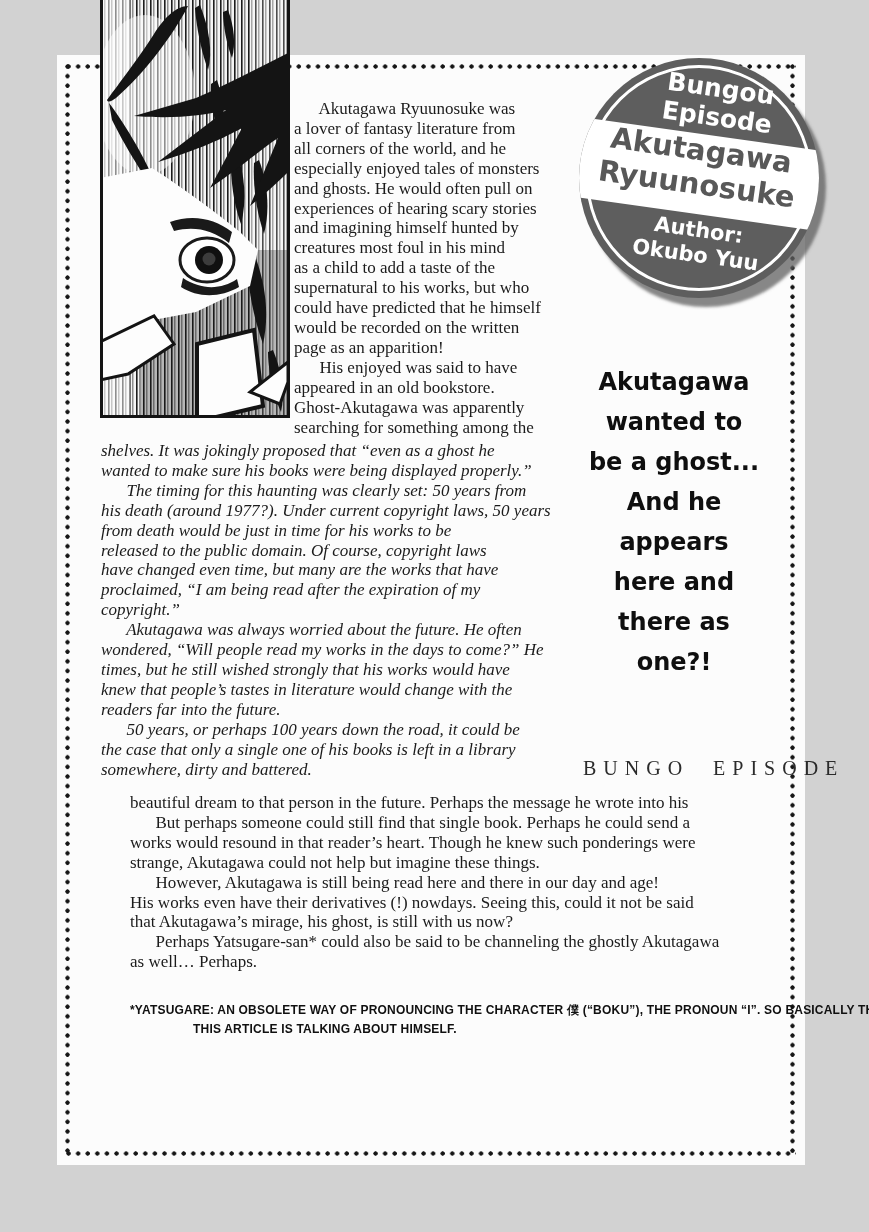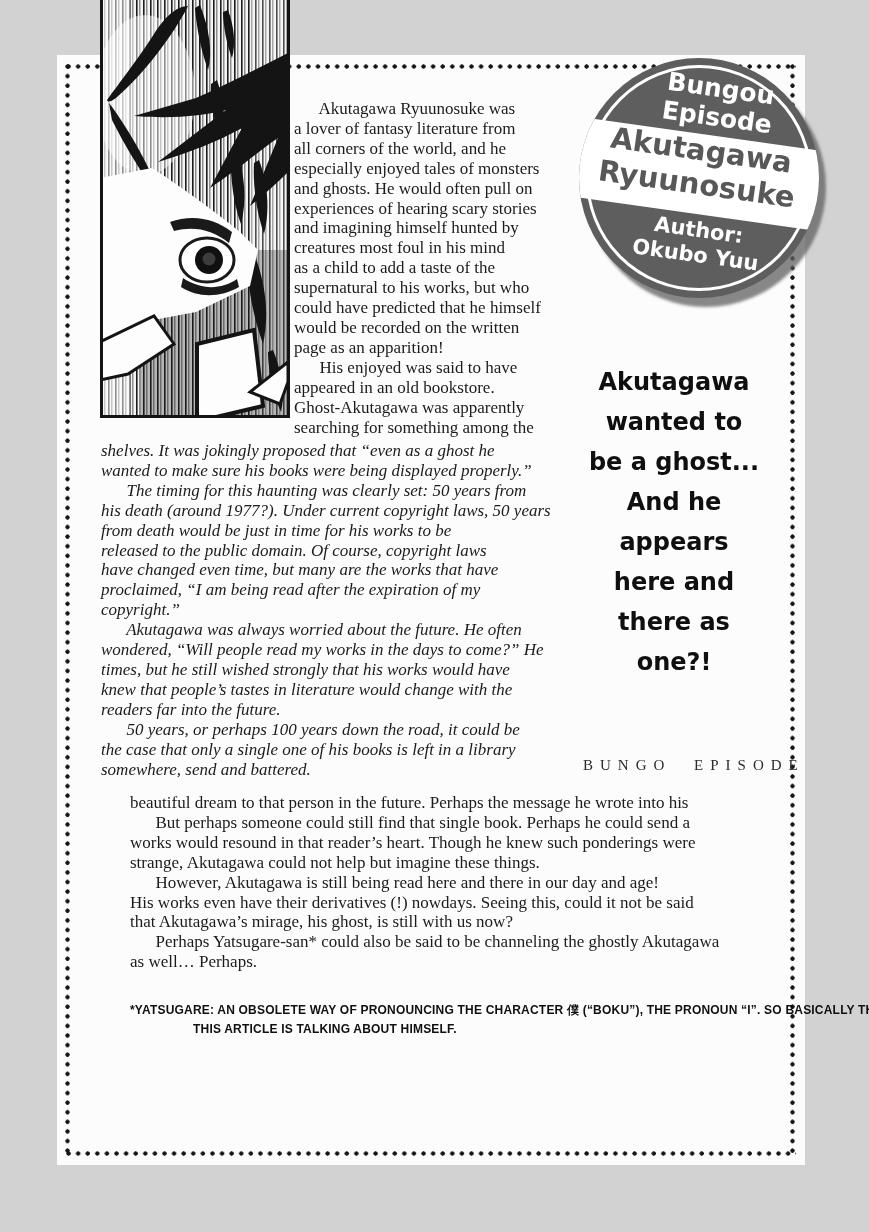--- a/index.html
+++ b/index.html
@@ -34,21 +34,21 @@
   
   .tblock{position:absolute;z-index:3;color:#1b1b1b;font-size:17px;line-height:19.9px;}
   .tblock div{white-space:pre;}
   .block1{left:294px;top:99px;}
   .block2{left:101px;top:441px;font-style:italic;}
   .block3{left:130px;top:793px;}
 
   .sidenote{position:absolute;left:568px;top:362px;width:212px;z-index:3;text-align:center;color:#0f0f0f;
             font-family:"DejaVu Sans",sans-serif;font-weight:bold;font-size:24px;line-height:40px;}
   .series{position:absolute;left:583px;top:757px;z-index:3;color:#2b2b2b;
-          font-family:"Liberation Serif",serif;font-size:15px;letter-spacing:7px;word-spacing:12px;}
+          font-family:"Liberation Serif",serif;font-size:20px;letter-spacing:7px;word-spacing:12px;}
   .footnote{position:absolute;left:130px;top:1001px;z-index:3;color:#101010;
             font-family:"Liberation Sans",sans-serif;font-weight:bold;font-size:12px;line-height:19px;letter-spacing:.2px;}
   .footnote div{white-space:pre;}
   .footnote div:nth-child(2){margin-left:63px;}
 </style>
 </head>
 <body>
 
 <div class="canvas">
 
@@ -151,21 +151,21 @@
       <div>have changed even time, but many are the works that have</div>
       <div>proclaimed, “I am being read after the expiration of my</div>
       <div>copyright.”</div>
       <div>      Akutagawa was always worried about the future. He often</div>
       <div>wondered, “Will people read my works in the days to come?” He</div>
       <div>times, but he still wished strongly that his works would have</div>
       <div>knew that people’s tastes in literature would change with the</div>
       <div>readers far into the future.</div>
       <div>      50 years, or perhaps 100 years down the road, it could be</div>
       <div>the case that only a single one of his books is left in a library</div>
-      <div>somewhere, send and battered.</div>
+      <div>somewhere, dirty and battered.</div>
     </div>
   <div class="tblock block3">
       <div>beautiful dream to that person in the future. Perhaps the message he wrote into his</div>
       <div>      But perhaps someone could still find that single book. Perhaps he could send a</div>
       <div>works would resound in that reader’s heart. Though he knew such ponderings were</div>
       <div>strange, Akutagawa could not help but imagine these things.</div>
       <div>      However, Akutagawa is still being read here and there in our day and age!</div>
       <div>His works even have their derivatives (!) nowdays. Seeing this, could it not be said</div>
       <div>that Akutagawa’s mirage, his ghost, is still with us now?</div>
       <div>      Perhaps Yatsugare-san* could also be said to be channeling the ghostly Akutagawa</div>

